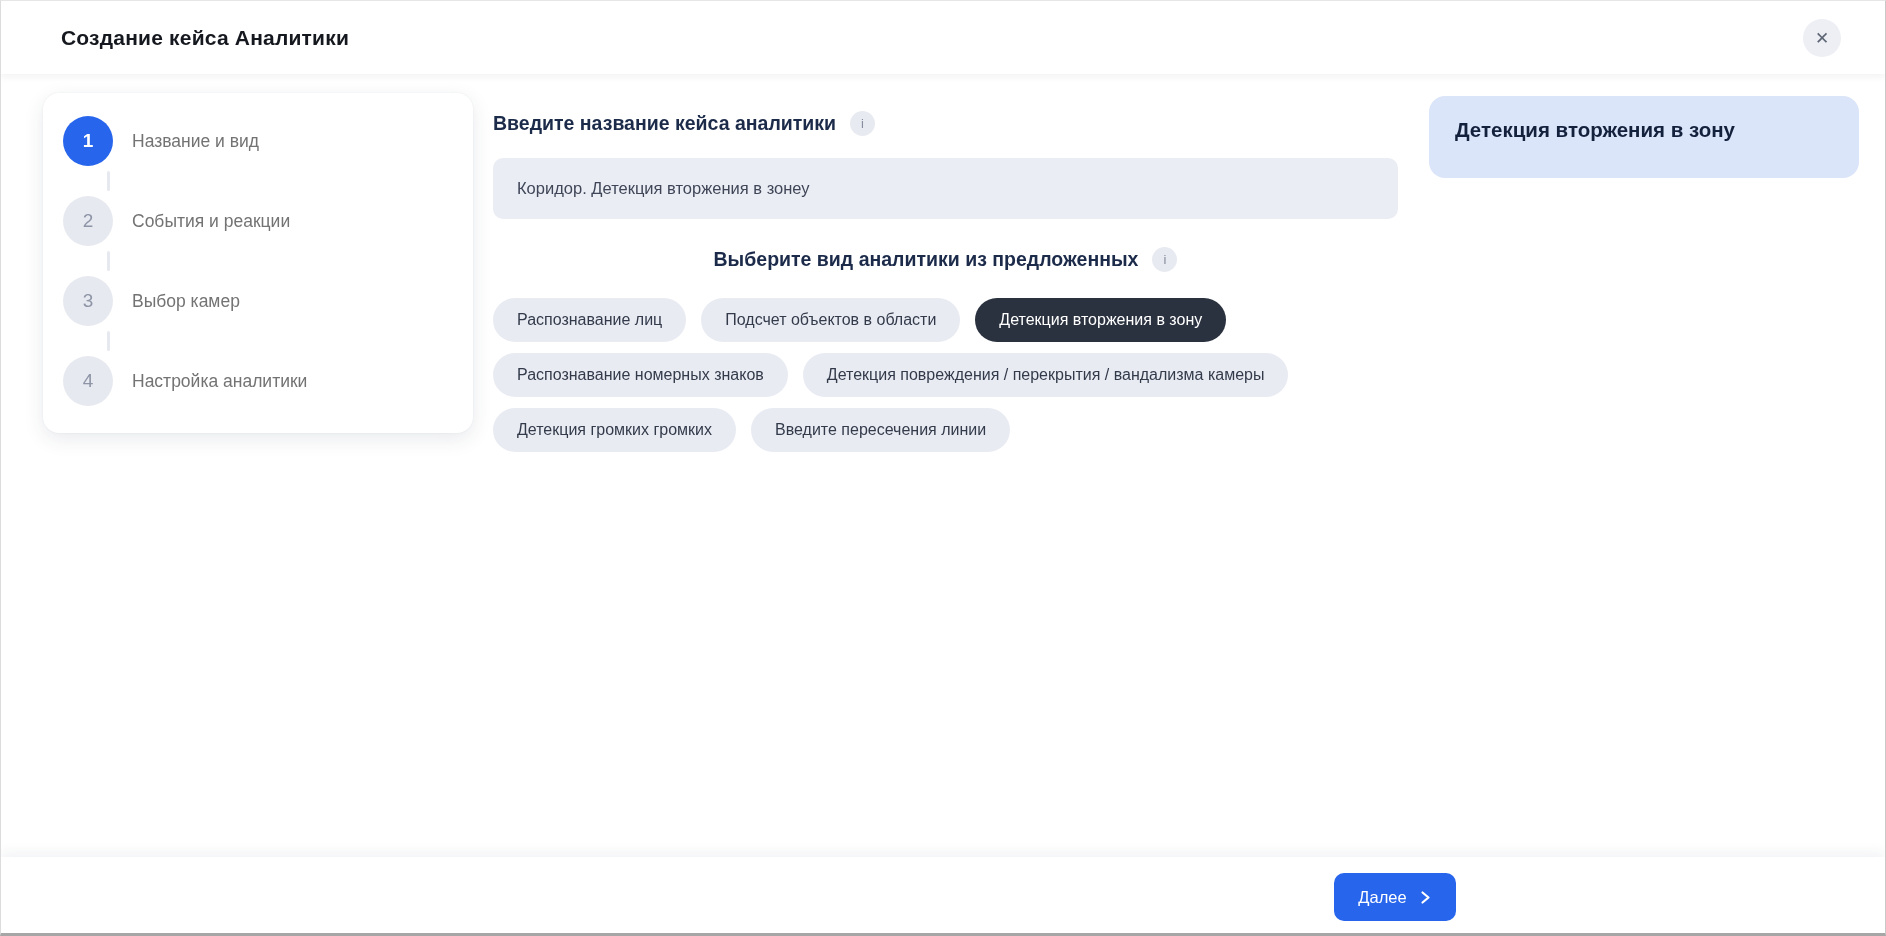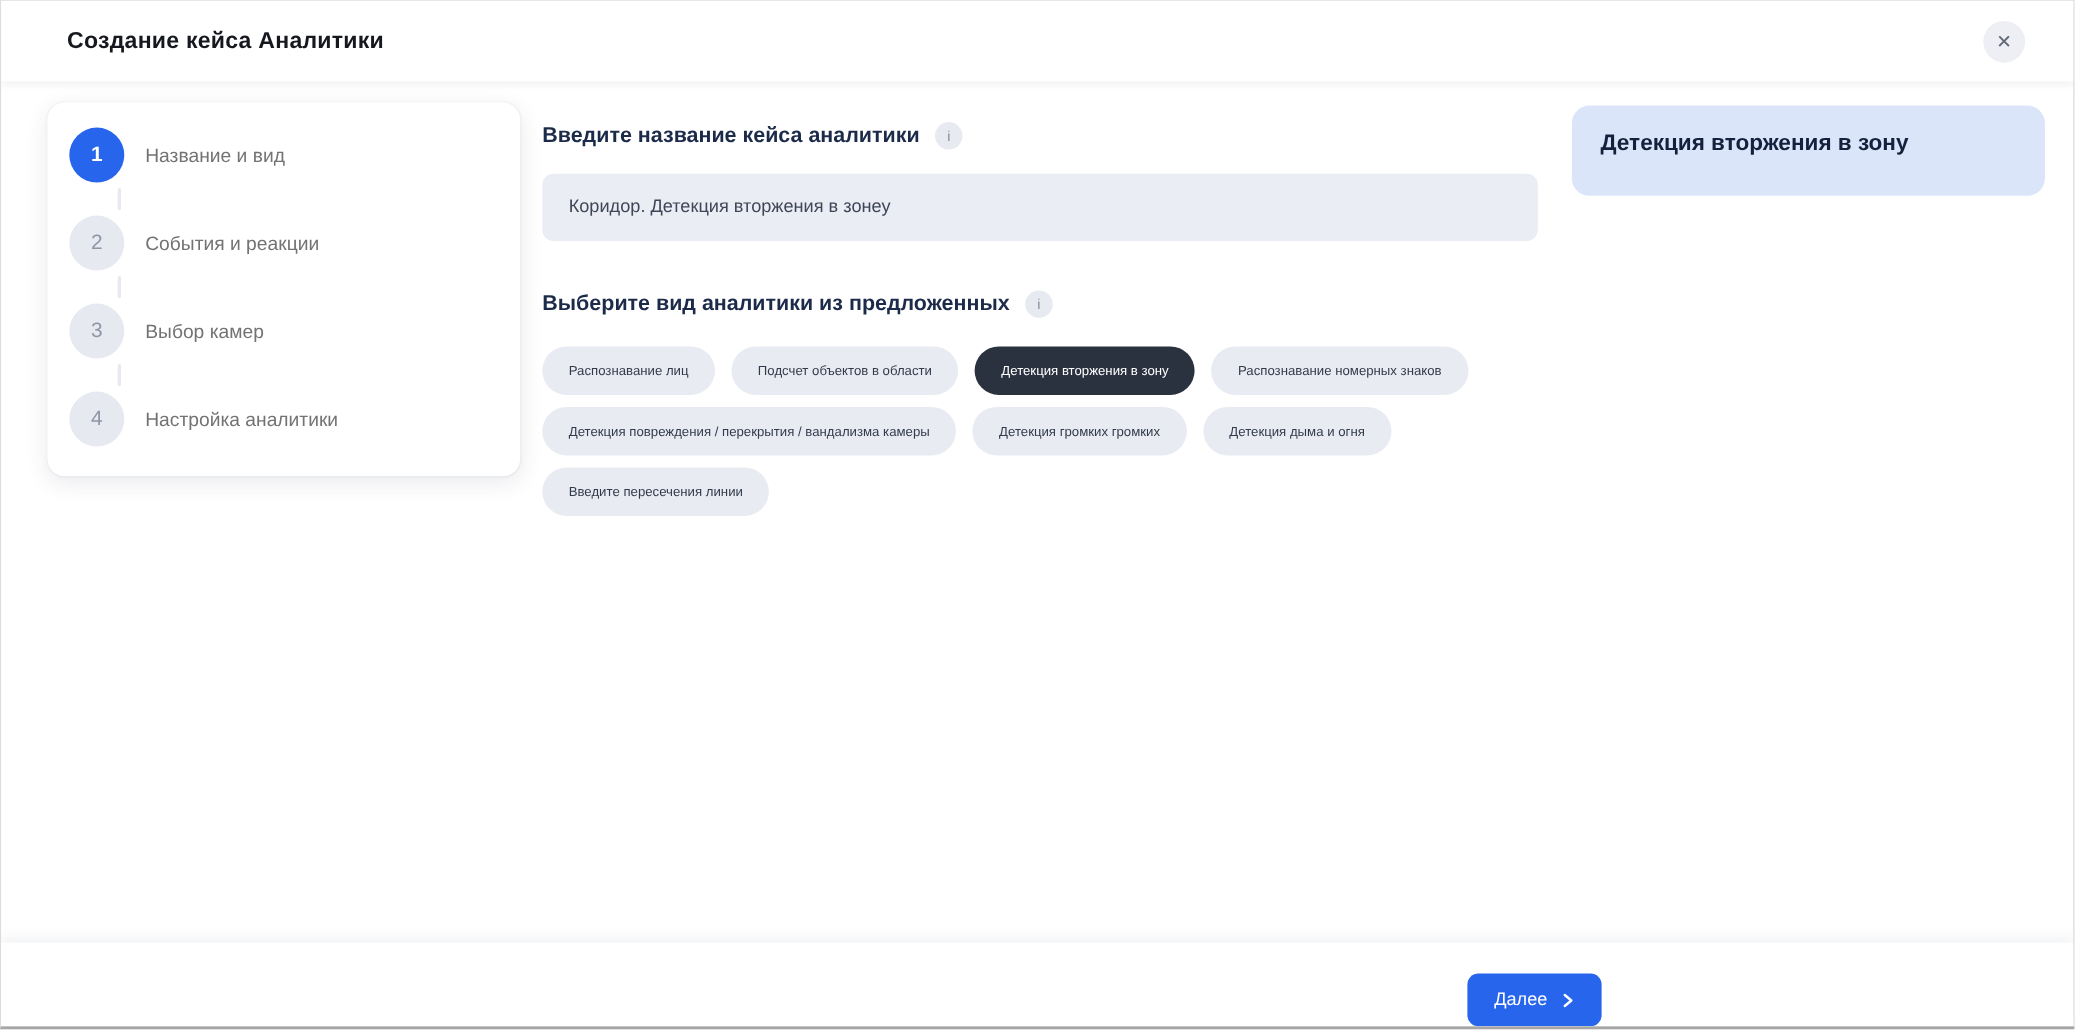--- a/index.html
+++ b/index.html
@@ -72,21 +72,21 @@
   }
 
   
   .main-col { position: absolute; left: 492px; top: 0; width: 905px; }
   .section-heading {
     display: flex; align-items: center; gap: 14px;
     font-size: 19.5px; font-weight: 700; color: #1c2b4a;
     margin: 0;
   }
   .heading-name { margin-top: 37px; align-items: center; }
-  .heading-type { margin-top: 45px; }
+  .heading-type { margin-top: 28px; justify-content: center; }
   .info-badge {
     width: 25px; height: 25px; border-radius: 50%;
     background: #e8eaf1; color: #858c9c;
     font-size: 13px; font-weight: 400; font-style: normal;
     display: flex; align-items: center; justify-content: center;
     flex: 0 0 auto;
   }
   .case-input {
     margin-top: 22px;
     width: 905px; height: 61px;
@@ -99,21 +99,21 @@
   .chips {
     margin-top: 26px;
     width: 905px;
     display: flex; flex-wrap: wrap;
     gap: 11px 15px;
   }
   .chip {
     height: 44px; padding: 0 24px;
     border: none; border-radius: 22px;
     background: #e9ebf3; color: #333b4b;
-    font-size: 12px; font-family: inherit;
+    font-size: 16px; font-family: inherit;
     display: flex; align-items: center;
     white-space: nowrap; cursor: pointer;
   }
   .chip.selected { background: #2b323f; color: #ffffff; }
 
   
   .info-panel {
     position: absolute; left: 1428px; top: 22px;
     width: 430px;
     background: #dbe5f9; border-radius: 16px;
@@ -134,21 +134,21 @@
     height: 76px; background: #ffffff;
     box-shadow: 0 -5px 12px rgba(40, 50, 80, 0.06);
   }
   .next-btn {
     position: absolute; left: 1333px; top: 16px;
     height: 48px; min-width: 122px;
     border: none; border-radius: 10px;
     background: #2765ec; color: #ffffff;
     font-size: 16.5px; font-family: inherit;
     display: flex; align-items: center; justify-content: center; gap: 11px;
-    padding: 4px 20px; cursor: pointer; margin-top: 12px;
+    padding: 4px 20px; cursor: pointer;
   }
   .next-btn svg { display: block; }
 </style>
 </head>
 <body>
 
 <div class="window">
 
   <header class="modal-header">
     <h1 class="page-title">Создание кейса Аналитики</h1>
@@ -203,21 +203,20 @@
 
   <button class="chip selected">Детекция вторжения в зону</button>
 
   <button class="chip">Распознавание номерных знаков</button>
 
 
   <button class="chip">Детекция повреждения / перекрытия / вандализма камеры</button>
 
   <button class="chip">Детекция громких громких</button>
 
-  <button class="chip">Детекция дыма и огня</button>
 
   <button class="chip">Введите пересечения линии</button>
 </div>
     </section>
 
     <aside class="info-panel">
       <h3 class="panel-title">Детекция вторжения в зону</h3>
     </aside>
 
   </div>

